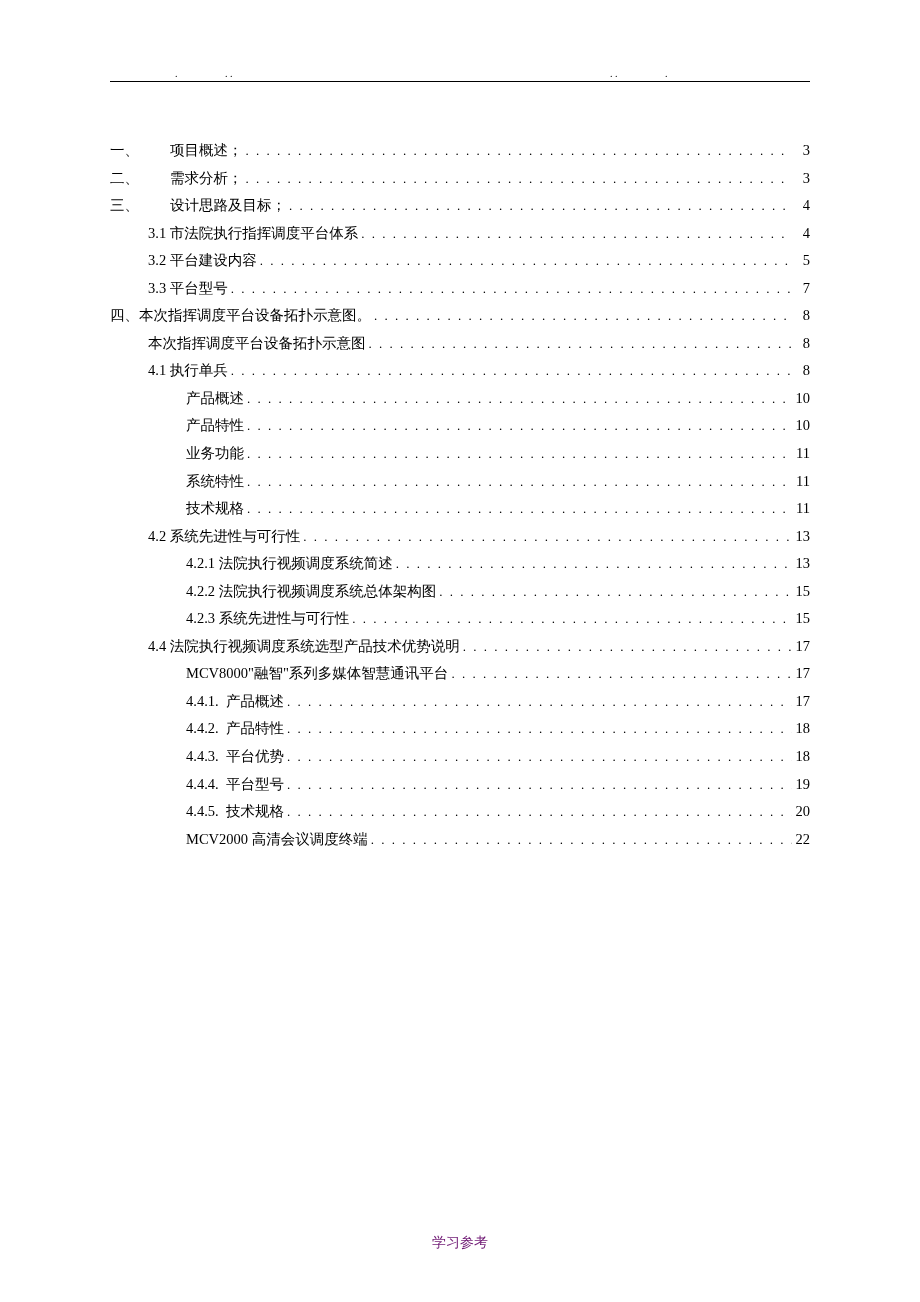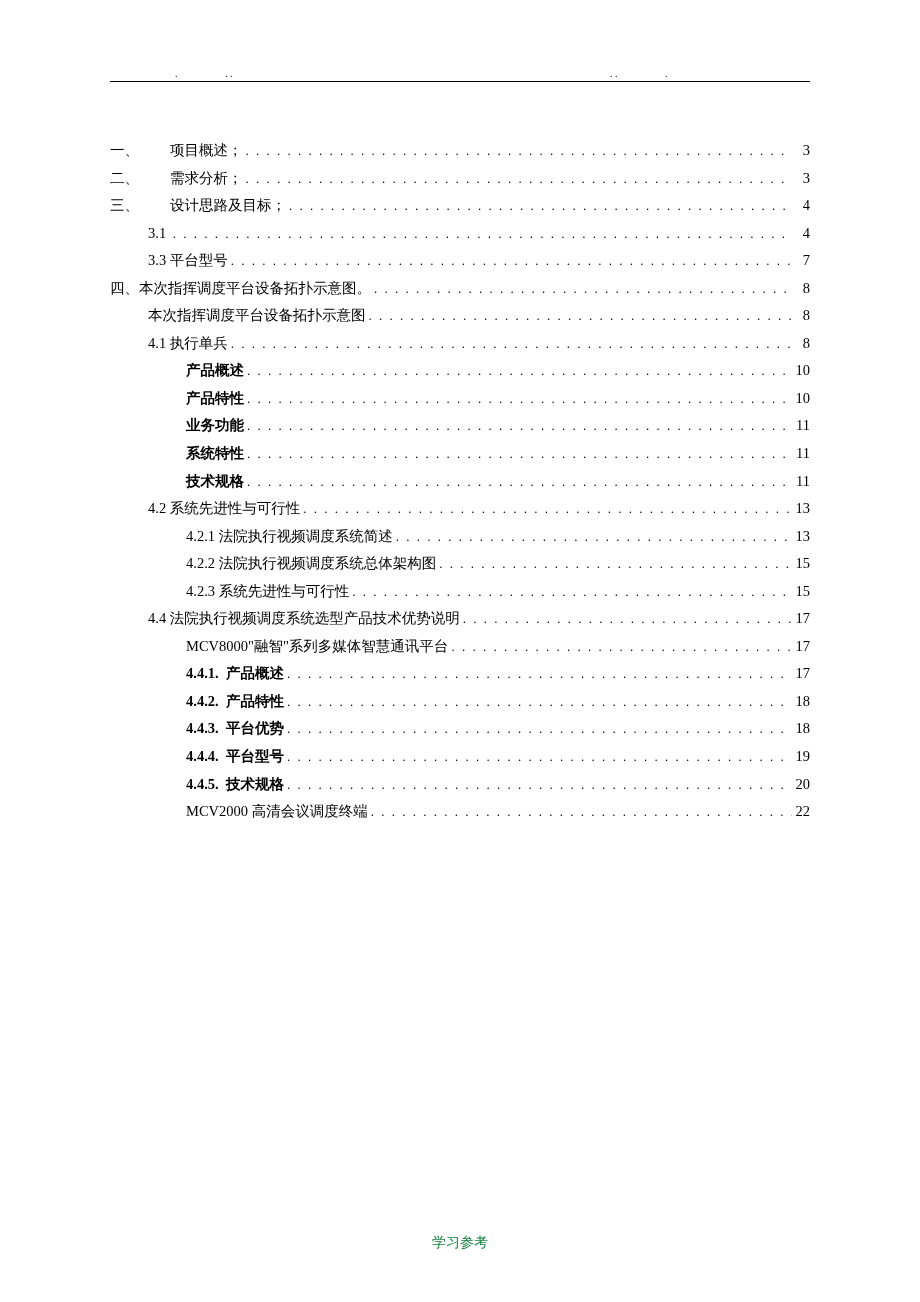--- a/index.html
+++ b/index.html
@@ -75,29 +75,29 @@
       content: ". . . . . . . . . . . . . . . . . . . . . . . . . . . . . . . . . . . . . . . . . . . . . . . . . . . . . . . . . . . . . . . . . . . . . . . . . . . . . . . . . . . . . . . . . . . . . . . . . . . .";
     }
     .toc-page {
       flex-shrink: 0;
       text-align: right;
       min-width: 18px;
     }
     .indent-0 { padding-left: 0; }
     .indent-1 { padding-left: 38px; }
     .indent-2 { padding-left: 76px; }
-    .bold { font-weight: bold; }
+    .bold { font-weight: normal; }
     .footer {
       position: absolute;
       bottom: 50px;
       left: 0;
       right: 0;
       text-align: center;
       font-size: 14px;
-      color: #15803d;
+      color: #701a75;
     }
     .num-col {
       display: inline-block;
       width: 60px;
     }
   </style>
 </head>
 <body>
 
 <div class="page">
@@ -123,22 +123,30 @@
       </div>
       <div class="toc-row indent-0">
         <span class="toc-num num-col">三、</span>
         <span class="toc-label">设计思路及目标；</span>
         <span class="toc-leader"></span>
         <span class="toc-page">4</span>
       </div>
       <div class="toc-row indent-1">
         <span class="toc-num">3.1</span>
         <span class="toc-gap">&nbsp;</span>
+        <span class="toc-label">市法院执行指挥调度平台体系</span>
         <span class="toc-leader"></span>
         <span class="toc-page">4</span>
+      </div>
+      <div class="toc-row indent-1">
+        <span class="toc-num">3.2</span>
+        <span class="toc-gap">&nbsp;</span>
+        <span class="toc-label">平台建设内容</span>
+        <span class="toc-leader"></span>
+        <span class="toc-page">5</span>
       </div>
       <div class="toc-row indent-1">
         <span class="toc-num">3.3</span>
         <span class="toc-gap">&nbsp;</span>
         <span class="toc-label">平台型号</span>
         <span class="toc-leader"></span>
         <span class="toc-page">7</span>
       </div>
       <div class="toc-row indent-0">
         <span class="toc-num">四、</span>

